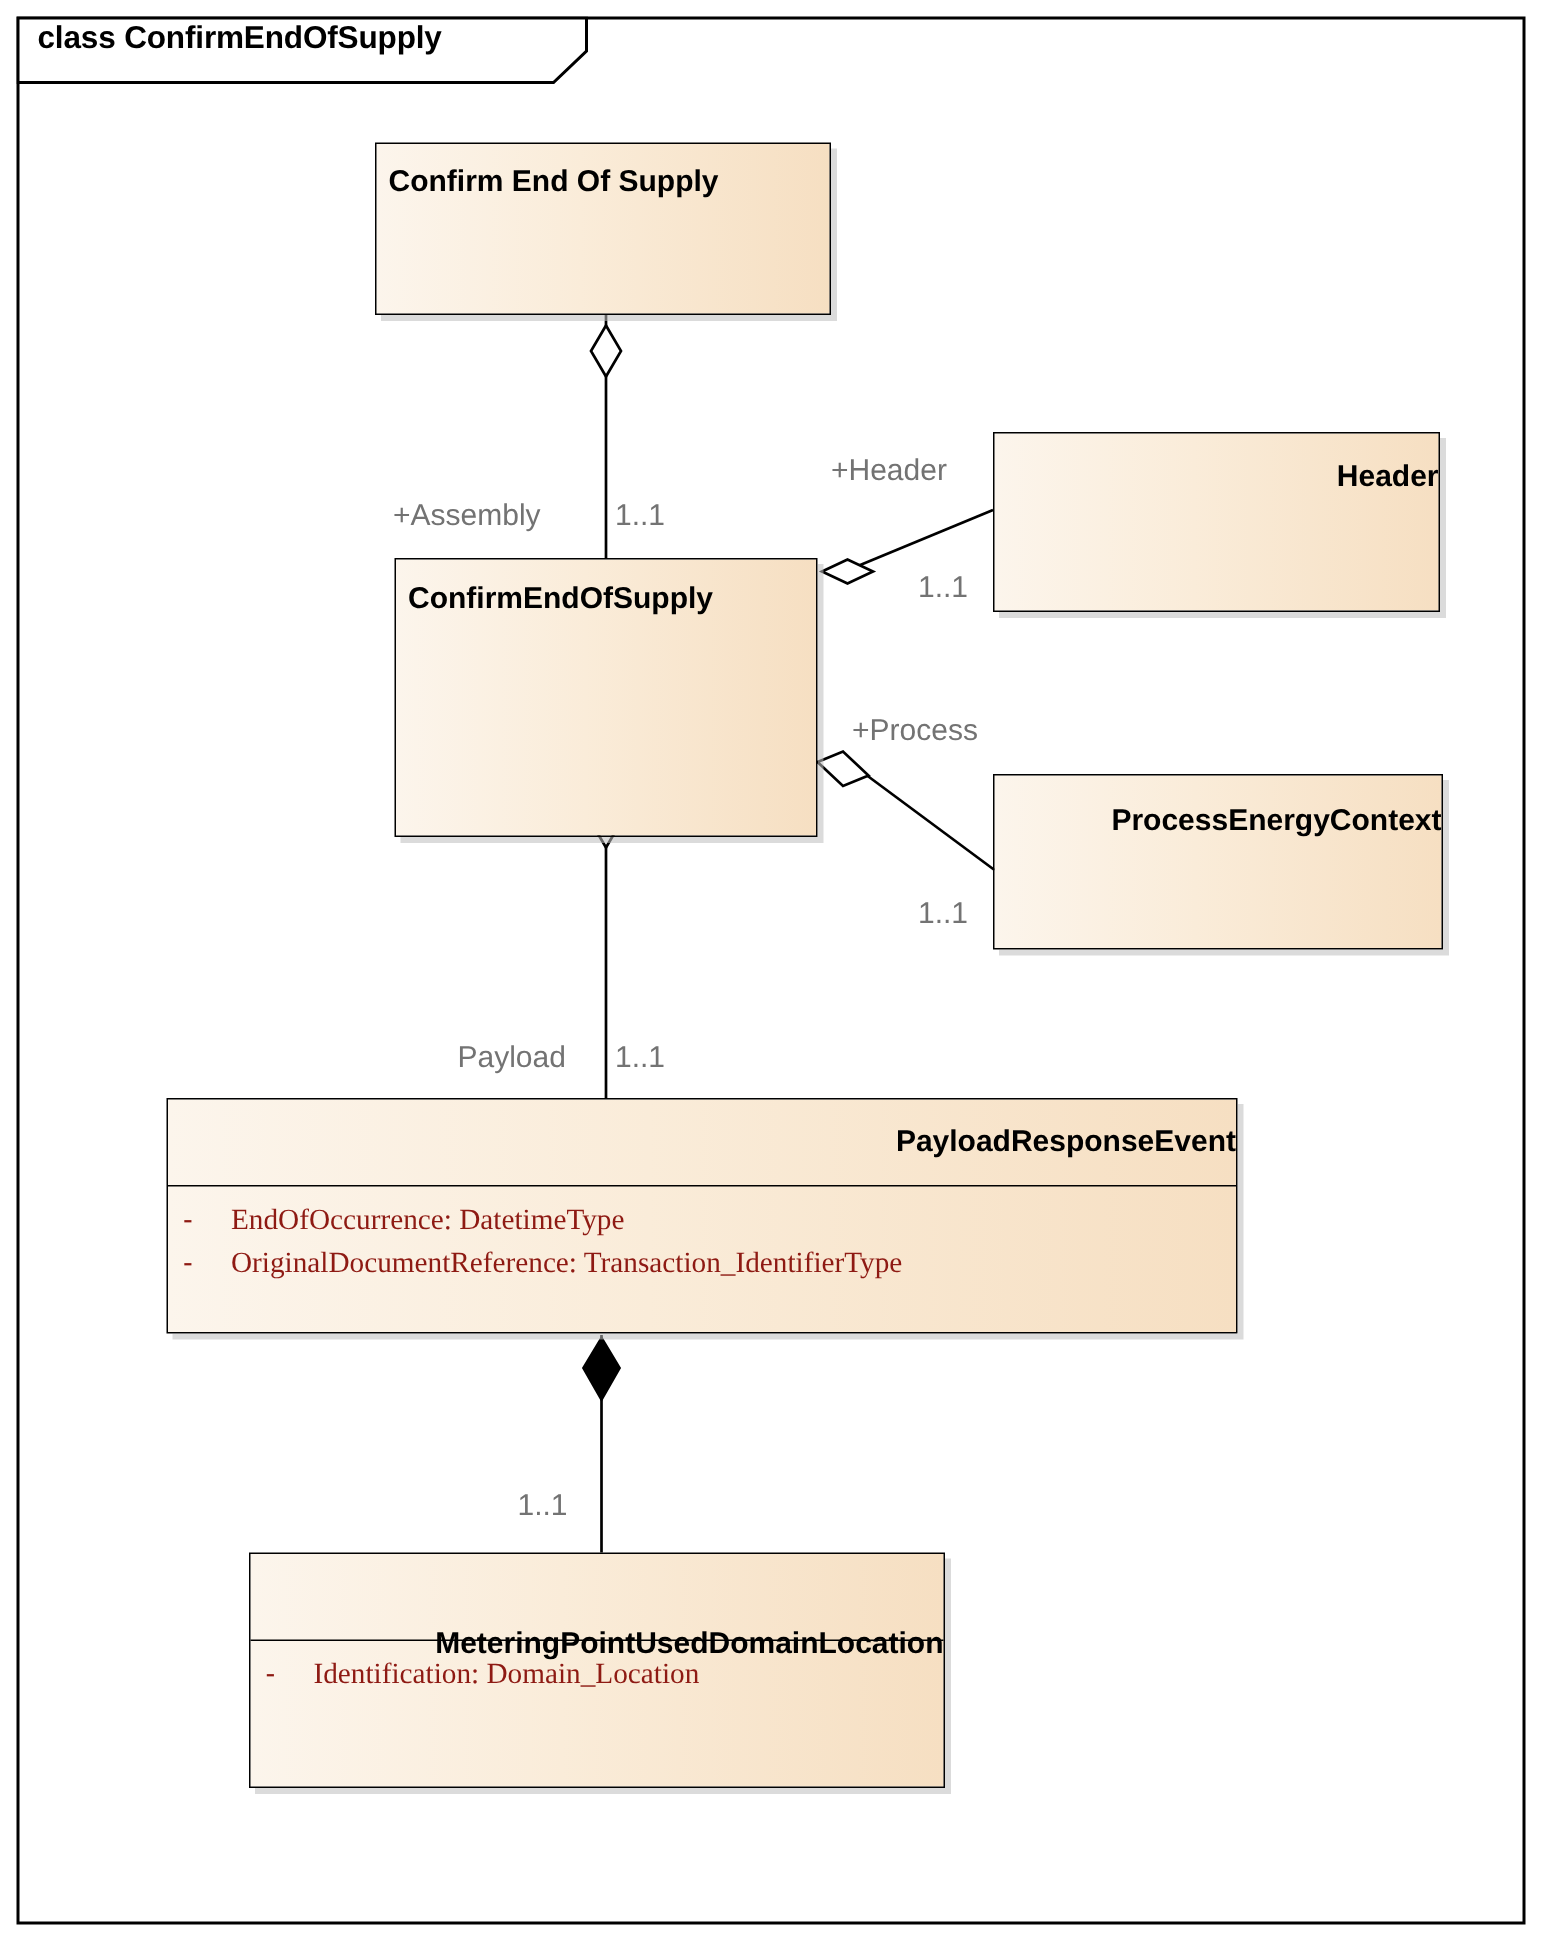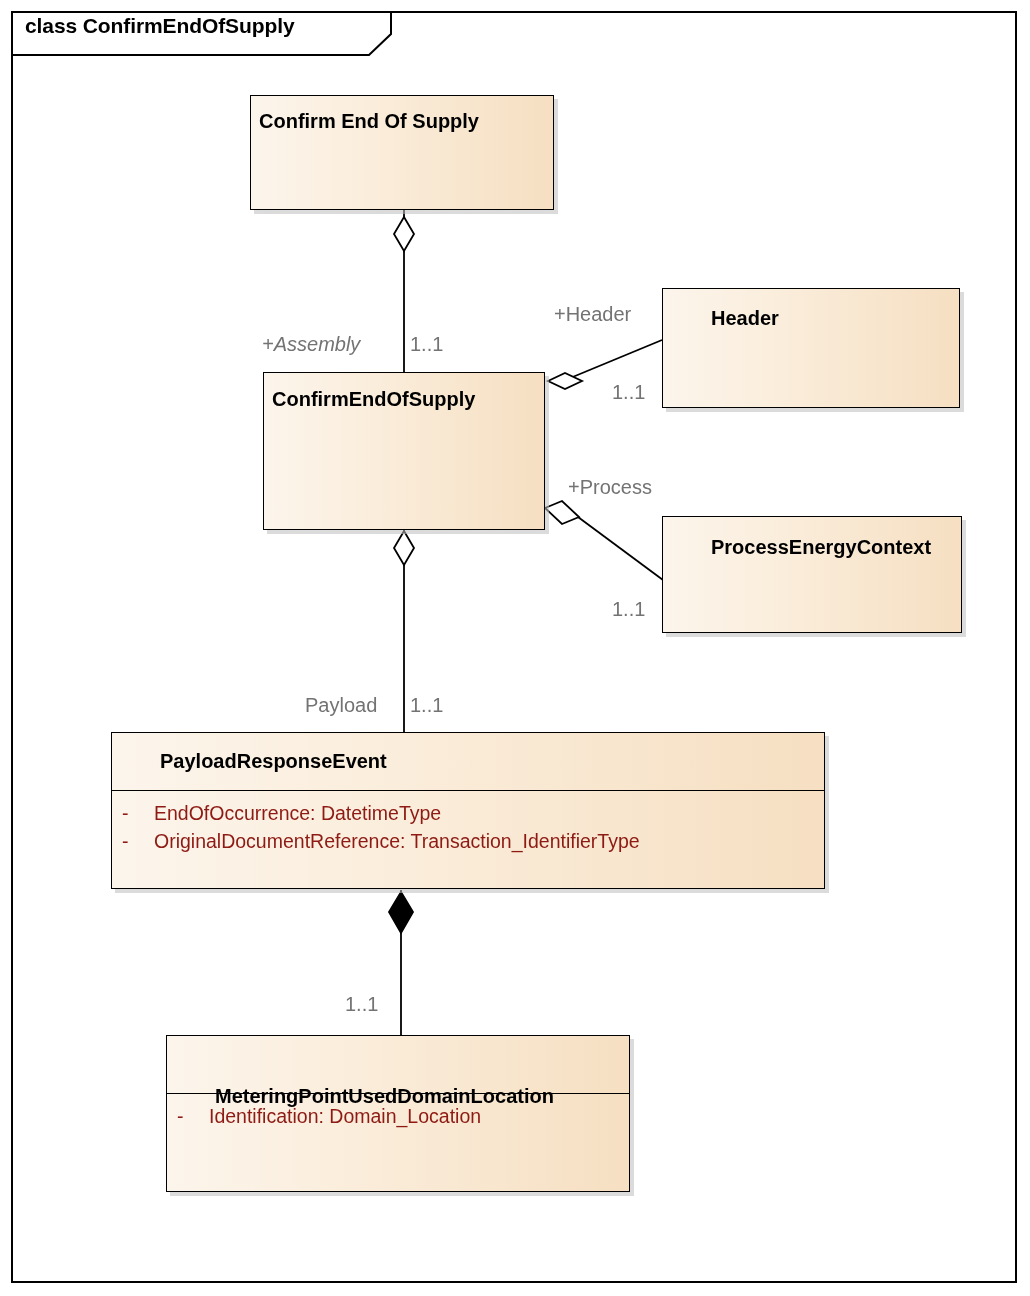--- a/index.html
+++ b/index.html
@@ -63,21 +63,21 @@
     z-index: 5;
   }
   .uml-title {
     font-size: 20px;
     font-weight: bold;
     color: #000000;
     white-space: nowrap;
     line-height: 1;
   }
   .uml-title.center {
-    text-align: left;
+    text-align: right;
     padding-left: 48px;
   }
   .uml-title.left {
     text-align: left;
   }
   .uml-sep {
     position: absolute;
     left: 0;
     right: 0;
     height: 0;
@@ -96,21 +96,21 @@
     white-space: nowrap;
     line-height: 1.45;
   }
   .attr-vis {
     display: inline-block;
     width: 42px;
     padding-left: 10px;
     box-sizing: border-box;
     color: #8e1a13;
   }
-  .attr-text { color: #8e1a13; }
+  .attr-text { color: #8e1a13; font-family: Liberation Serif, serif; }
 
   
   .edge-label {
     position: absolute;
     font-size: 20px;
     color: #737373;
     white-space: nowrap;
     z-index: 6;
   }
   svg.links {
@@ -157,39 +157,39 @@
       <line x1="404" y1="530" x2="404" y2="732" stroke="#000000" stroke-width="1.8"></line>
       <polygon points="404,531 414,548 404,565 394,548" fill="#ffffff" stroke="#000000" stroke-width="1.8"></polygon>
     </g>
 
     <g>
       <line x1="401" y1="890" x2="401" y2="1035" stroke="#000000" stroke-width="1.8"></line>
       <polygon points="401,892 413,912 401,933 389,912" fill="#000000" stroke="#000000" stroke-width="1.8"></polygon>
     </g>
   </svg>
 
-  <div class="edge-label" style="left:262px; top:333px;font-style:italic;">+Assembly</div>
+  <div class="edge-label" style="left:262px; top:333px;">+Assembly</div>
   <div class="edge-label" style="left:410px; top:333px;">1..1</div>
 
   <div class="edge-label" style="left:554px; top:303px;">+Header</div>
   <div class="edge-label" style="left:612px; top:381px;">1..1</div>
 
   <div class="edge-label" style="left:568px; top:476px;">+Process</div>
   <div class="edge-label" style="left:612px; top:598px;">1..1</div>
 
   <div class="edge-label" style="left:305px; top:694px;">Payload</div>
   <div class="edge-label" style="left:410px; top:694px;">1..1</div>
 
   <div class="edge-label" style="left:345px; top:993px;">1..1</div>
 
   <div class="uml-box" style="left:250px; top:95px; width:304px; height:115px;">
     <div class="uml-title left" style="position:absolute; left:8px; top:15px;">Confirm End Of Supply</div>
   </div>
 
-  <div class="uml-box" style="left:263px; top:372px; width:282px; height:158px;">
+  <div class="uml-box" style="left:263px; top:372px; width:282px; height:186px;">
     <div class="uml-title left" style="position:absolute; left:8px; top:16px;">ConfirmEndOfSupply</div>
   </div>
 
   <div class="uml-box" style="left:662px; top:288px; width:298px; height:120px;">
     <div class="uml-title center" style="position:absolute; left:0; right:0; top:19px;">Header</div>
   </div>
 
   <div class="uml-box" style="left:662px; top:516px; width:300px; height:117px;">
     <div class="uml-title center" style="position:absolute; left:0; right:0; top:20px;">ProcessEnergyContext</div>
   </div>

